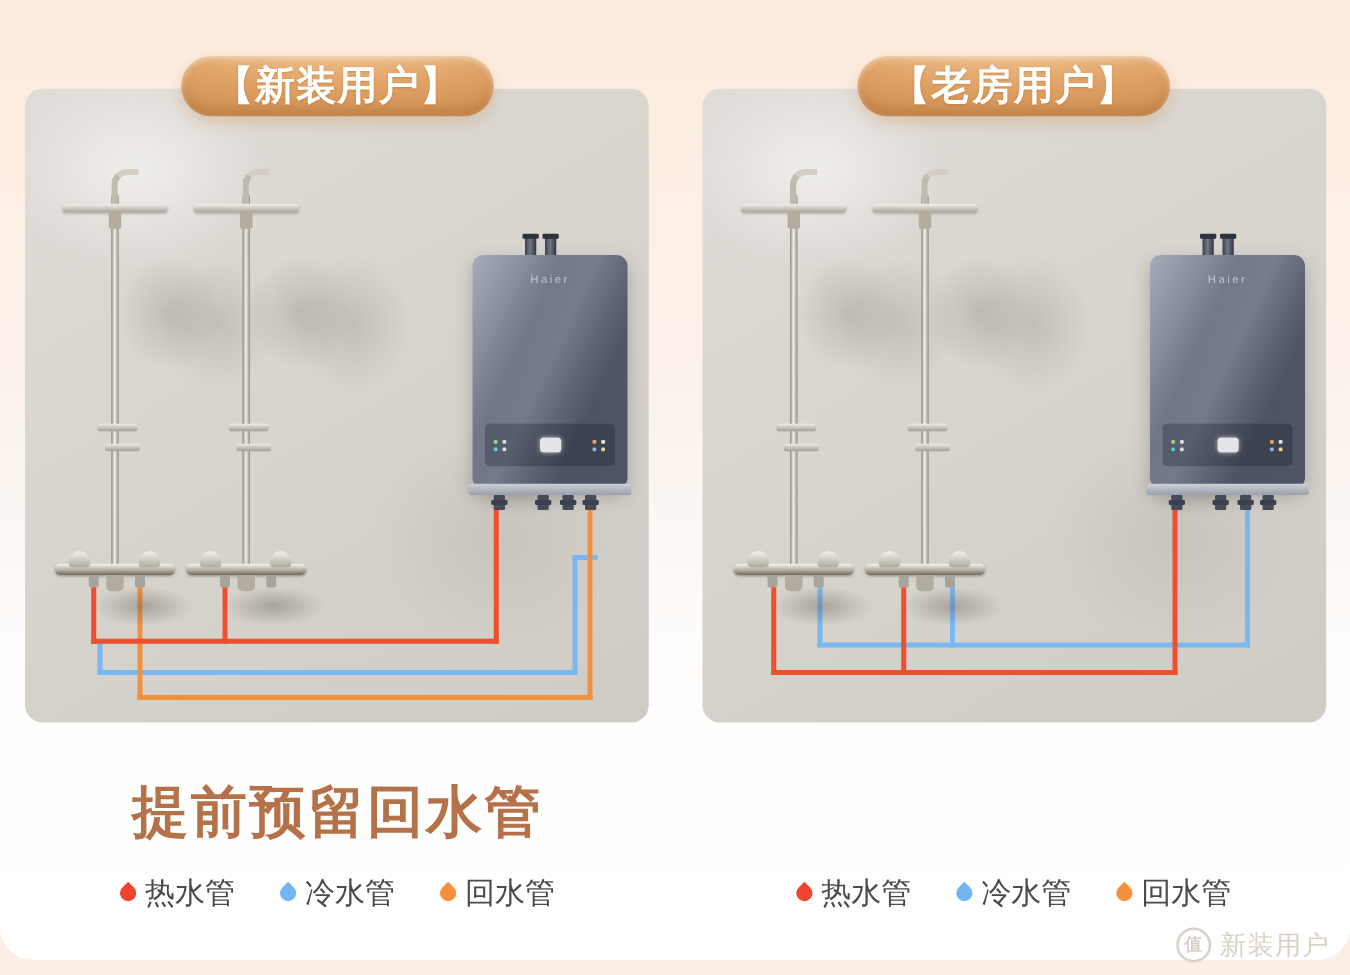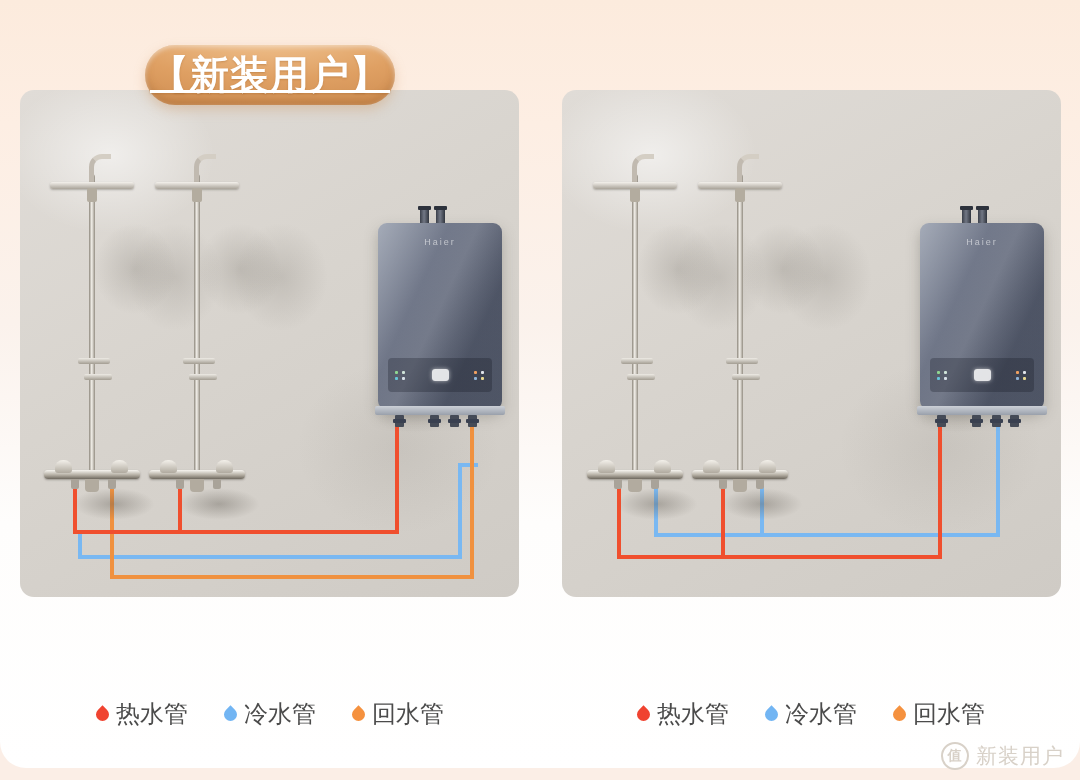--- a/index.html
+++ b/index.html
@@ -1,29 +1,29 @@
 <!DOCTYPE html>
 <html><head>
 <meta charset="utf-8">
 <style>
   html,body{margin:0;padding:0;}
   body{width:1080px;height:780px;background:#fbeee6;font-family:"Liberation Sans","DejaVu Sans",sans-serif;overflow:hidden;}
   .stage{position:relative;width:1080px;height:780px;}
   .card{position:absolute;left:0;top:0;width:1080px;height:768px;border-radius:0 0 26px 26px;
     background:linear-gradient(180deg,#fcebdd 0%,#fdeee3 16%,#fbf2ec 42%,#fefdfc 68%,#ffffff 100%);}
   
-  .badge{position:absolute;top:45px;width:250px;height:60px;border-radius:32px;z-index:6;
+  .badge{position:absolute;top:45px;width:250px;height:48px;border-radius:32px;z-index:6;
     display:flex;align-items:center;justify-content:center;
-    color:#fff;font-size:39px;font-weight:800;letter-spacing:1px;
+    color:#fff;font-size:32px;font-weight:800;letter-spacing:1px;
     background:radial-gradient(ellipse 130% 160% at 50% -20%,#f2c694 0%,#dfa063 48%,#c8854a 100%);
     box-shadow:inset 0 2px 5px rgba(255,255,255,.5),inset 0 -5px 9px rgba(140,80,25,.30),0 5px 12px rgba(205,150,95,.35);
-    text-shadow:0 1px 2px rgba(150,90,35,.35);text-decoration:underline;}
+    text-shadow:0 1px 2px rgba(150,90,35,.35);}
   .badge.left{left:145px;} .badge.right{left:686px;}
   
-  .panel{position:absolute;top:90px;width:499px;height:507px;border-radius:14px;overflow:hidden;
+  .panel{position:absolute;top:71px;width:499px;height:507px;border-radius:14px;overflow:hidden;
     background:linear-gradient(150deg,#e0dcd7 0%,#d8d4ce 45%,#cfcbc5 100%);}
   .panel.left{left:20px;} .panel.right{left:562px;}
   .blob{position:absolute;border-radius:50%;background:radial-gradient(closest-side,rgba(105,100,92,.20),rgba(105,100,92,0) 72%);}
   .blob.light{background:radial-gradient(closest-side,rgba(255,255,255,.55),rgba(255,255,255,0) 75%);}
   
   .shower{position:absolute;top:62px;width:140px;height:345px;z-index:3;}
   .sh-headshadow{position:absolute;left:34px;top:52px;width:118px;height:130px;border-radius:50%;
     background:radial-gradient(closest-side,rgba(100,95,86,.22),rgba(100,95,86,0) 70%);}
   .sh-barshadow{position:absolute;left:16px;top:330px;width:112px;height:44px;border-radius:50%;
     background:radial-gradient(closest-side,rgba(95,90,82,.38),rgba(95,90,82,0) 72%);}
@@ -242,21 +242,23 @@
       </div>
       <div class="heater-base"></div>
       <div class="heater-port p1"></div>
       <div class="heater-port p2"></div>
       <div class="heater-port p3"></div>
       <div class="heater-port p4"></div>
     </div>
   </div>
 
   <div class="badge left">【新装用户】</div>
-
+  <div class="badge right">【老房用户】</div>
+
+  <div class="caption left">提前预留回水管</div>
 
   <div class="legend left">
     <div class="legend-item">
       <span class="drop hot-d"></span>
       <span>热水管</span>
     </div>
     <div class="legend-item">
       <span class="drop cold-d"></span>
       <span>冷水管</span>
     </div>

